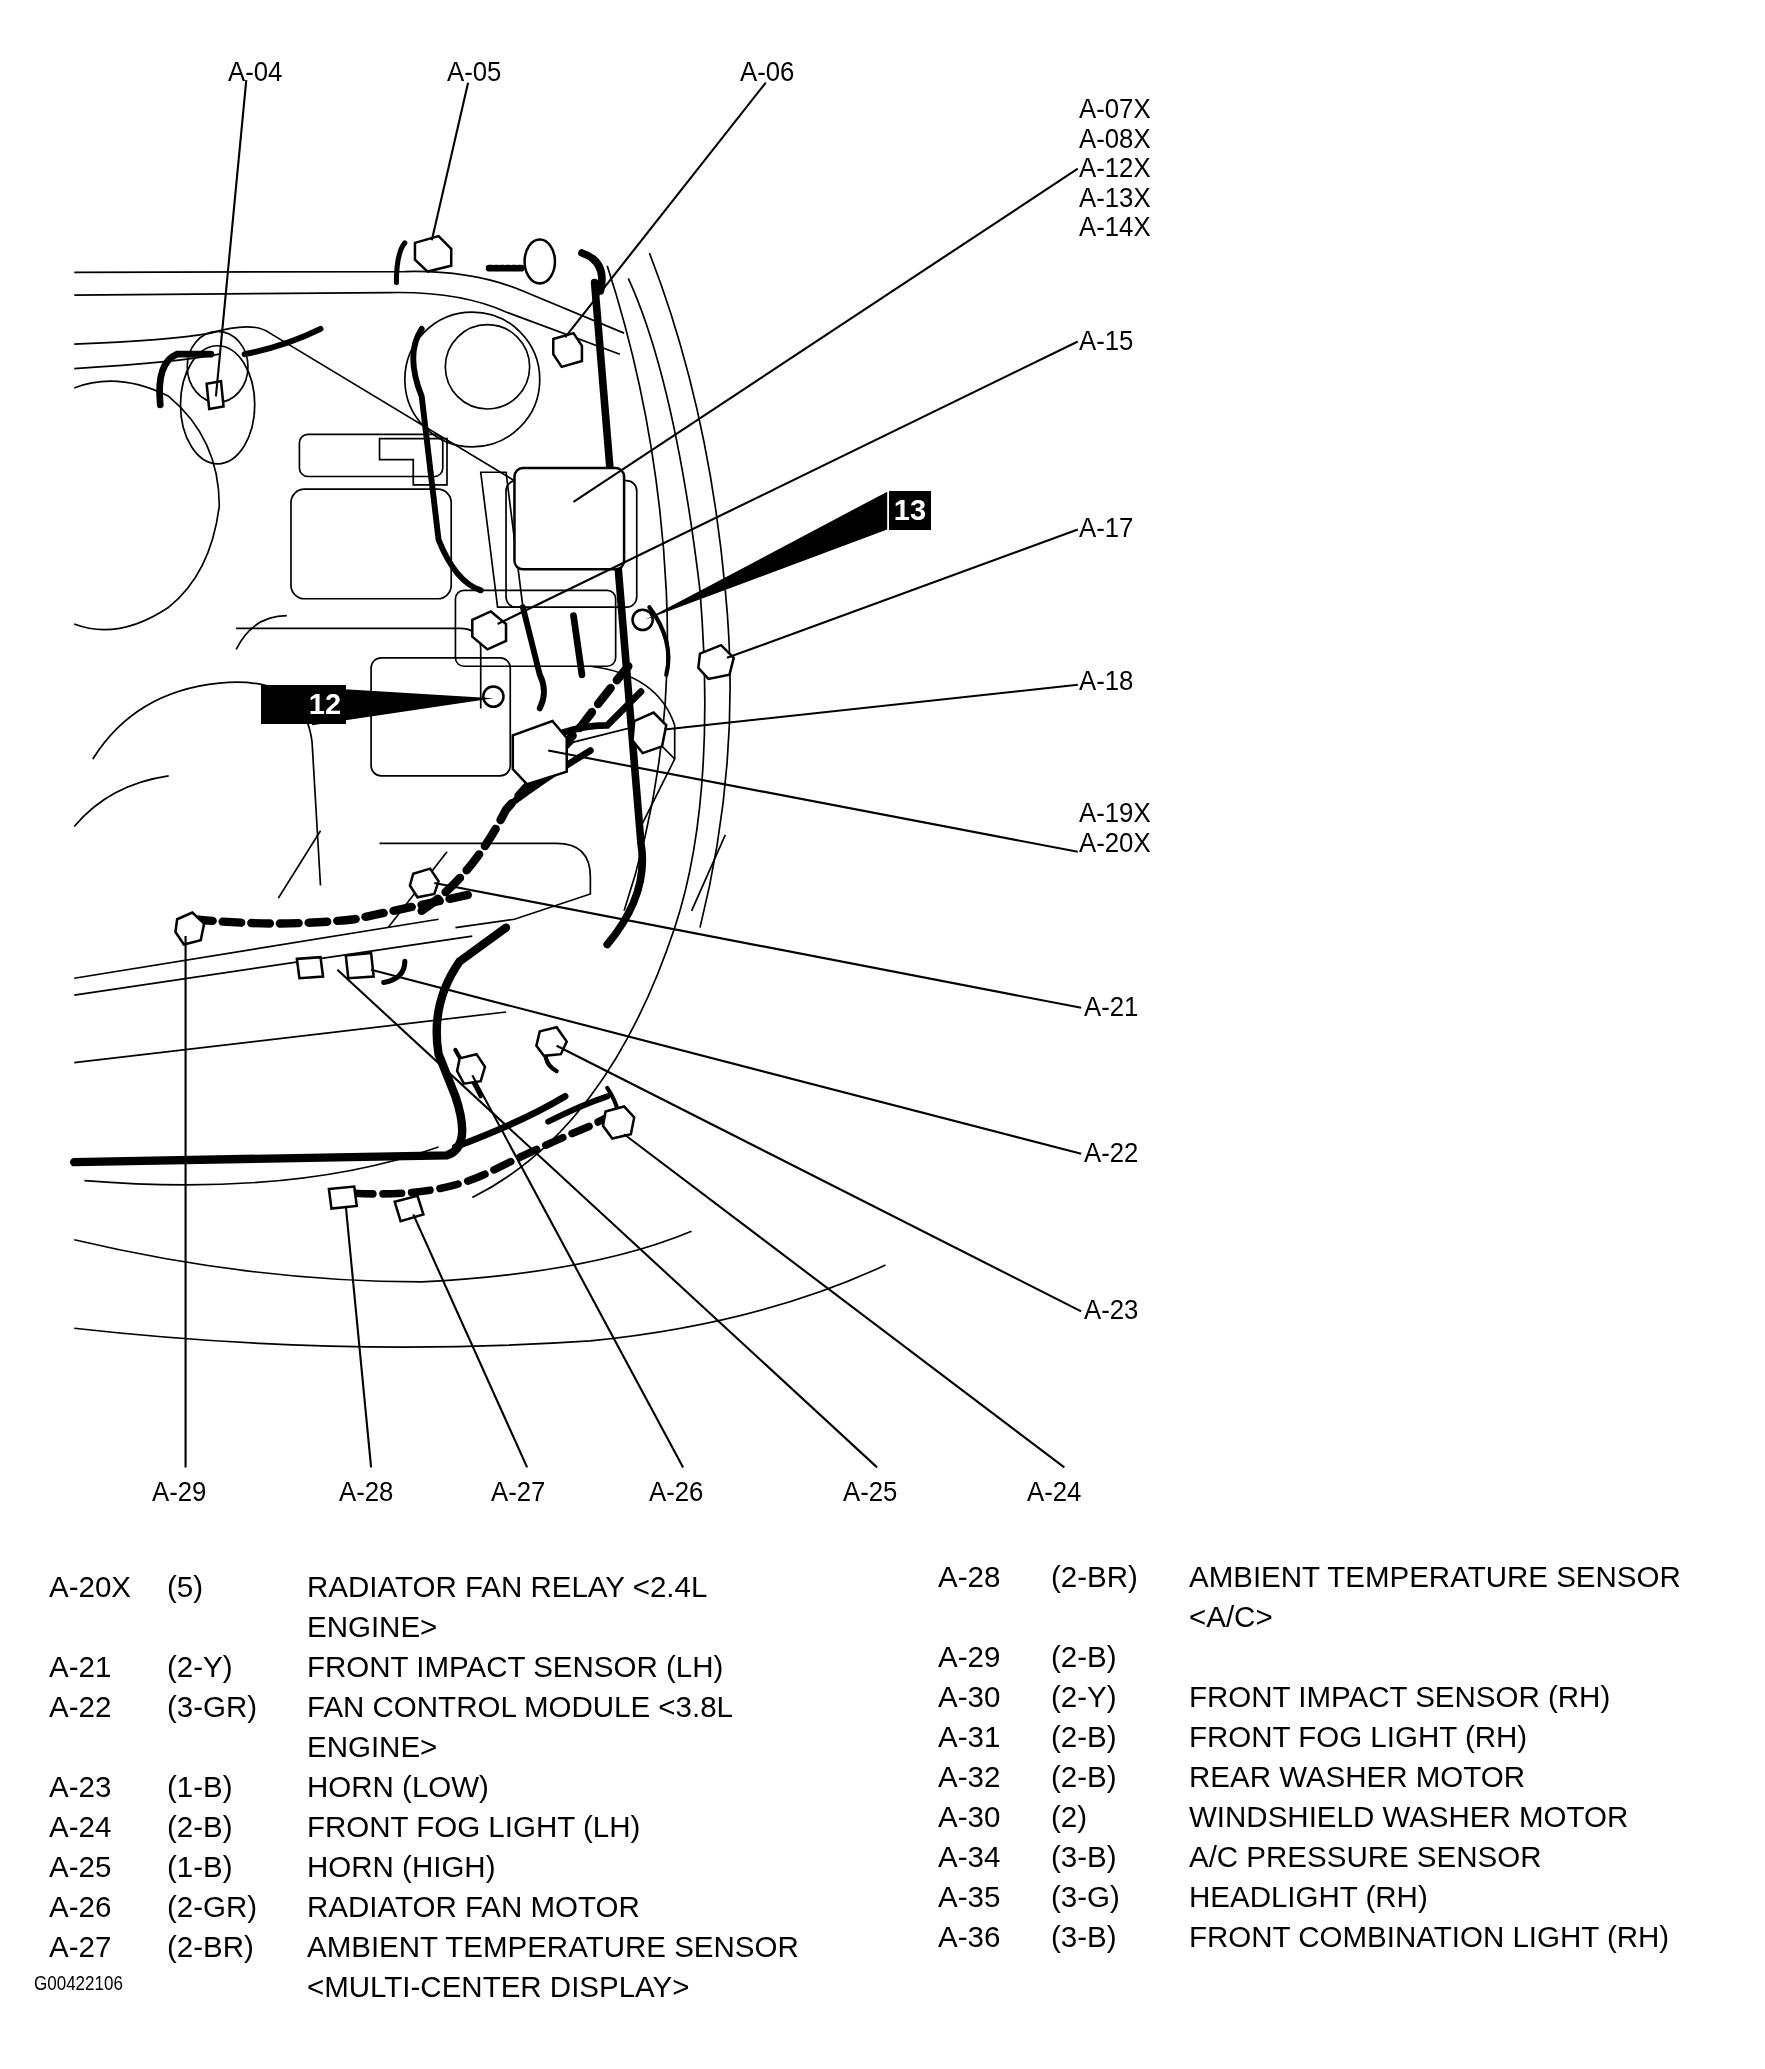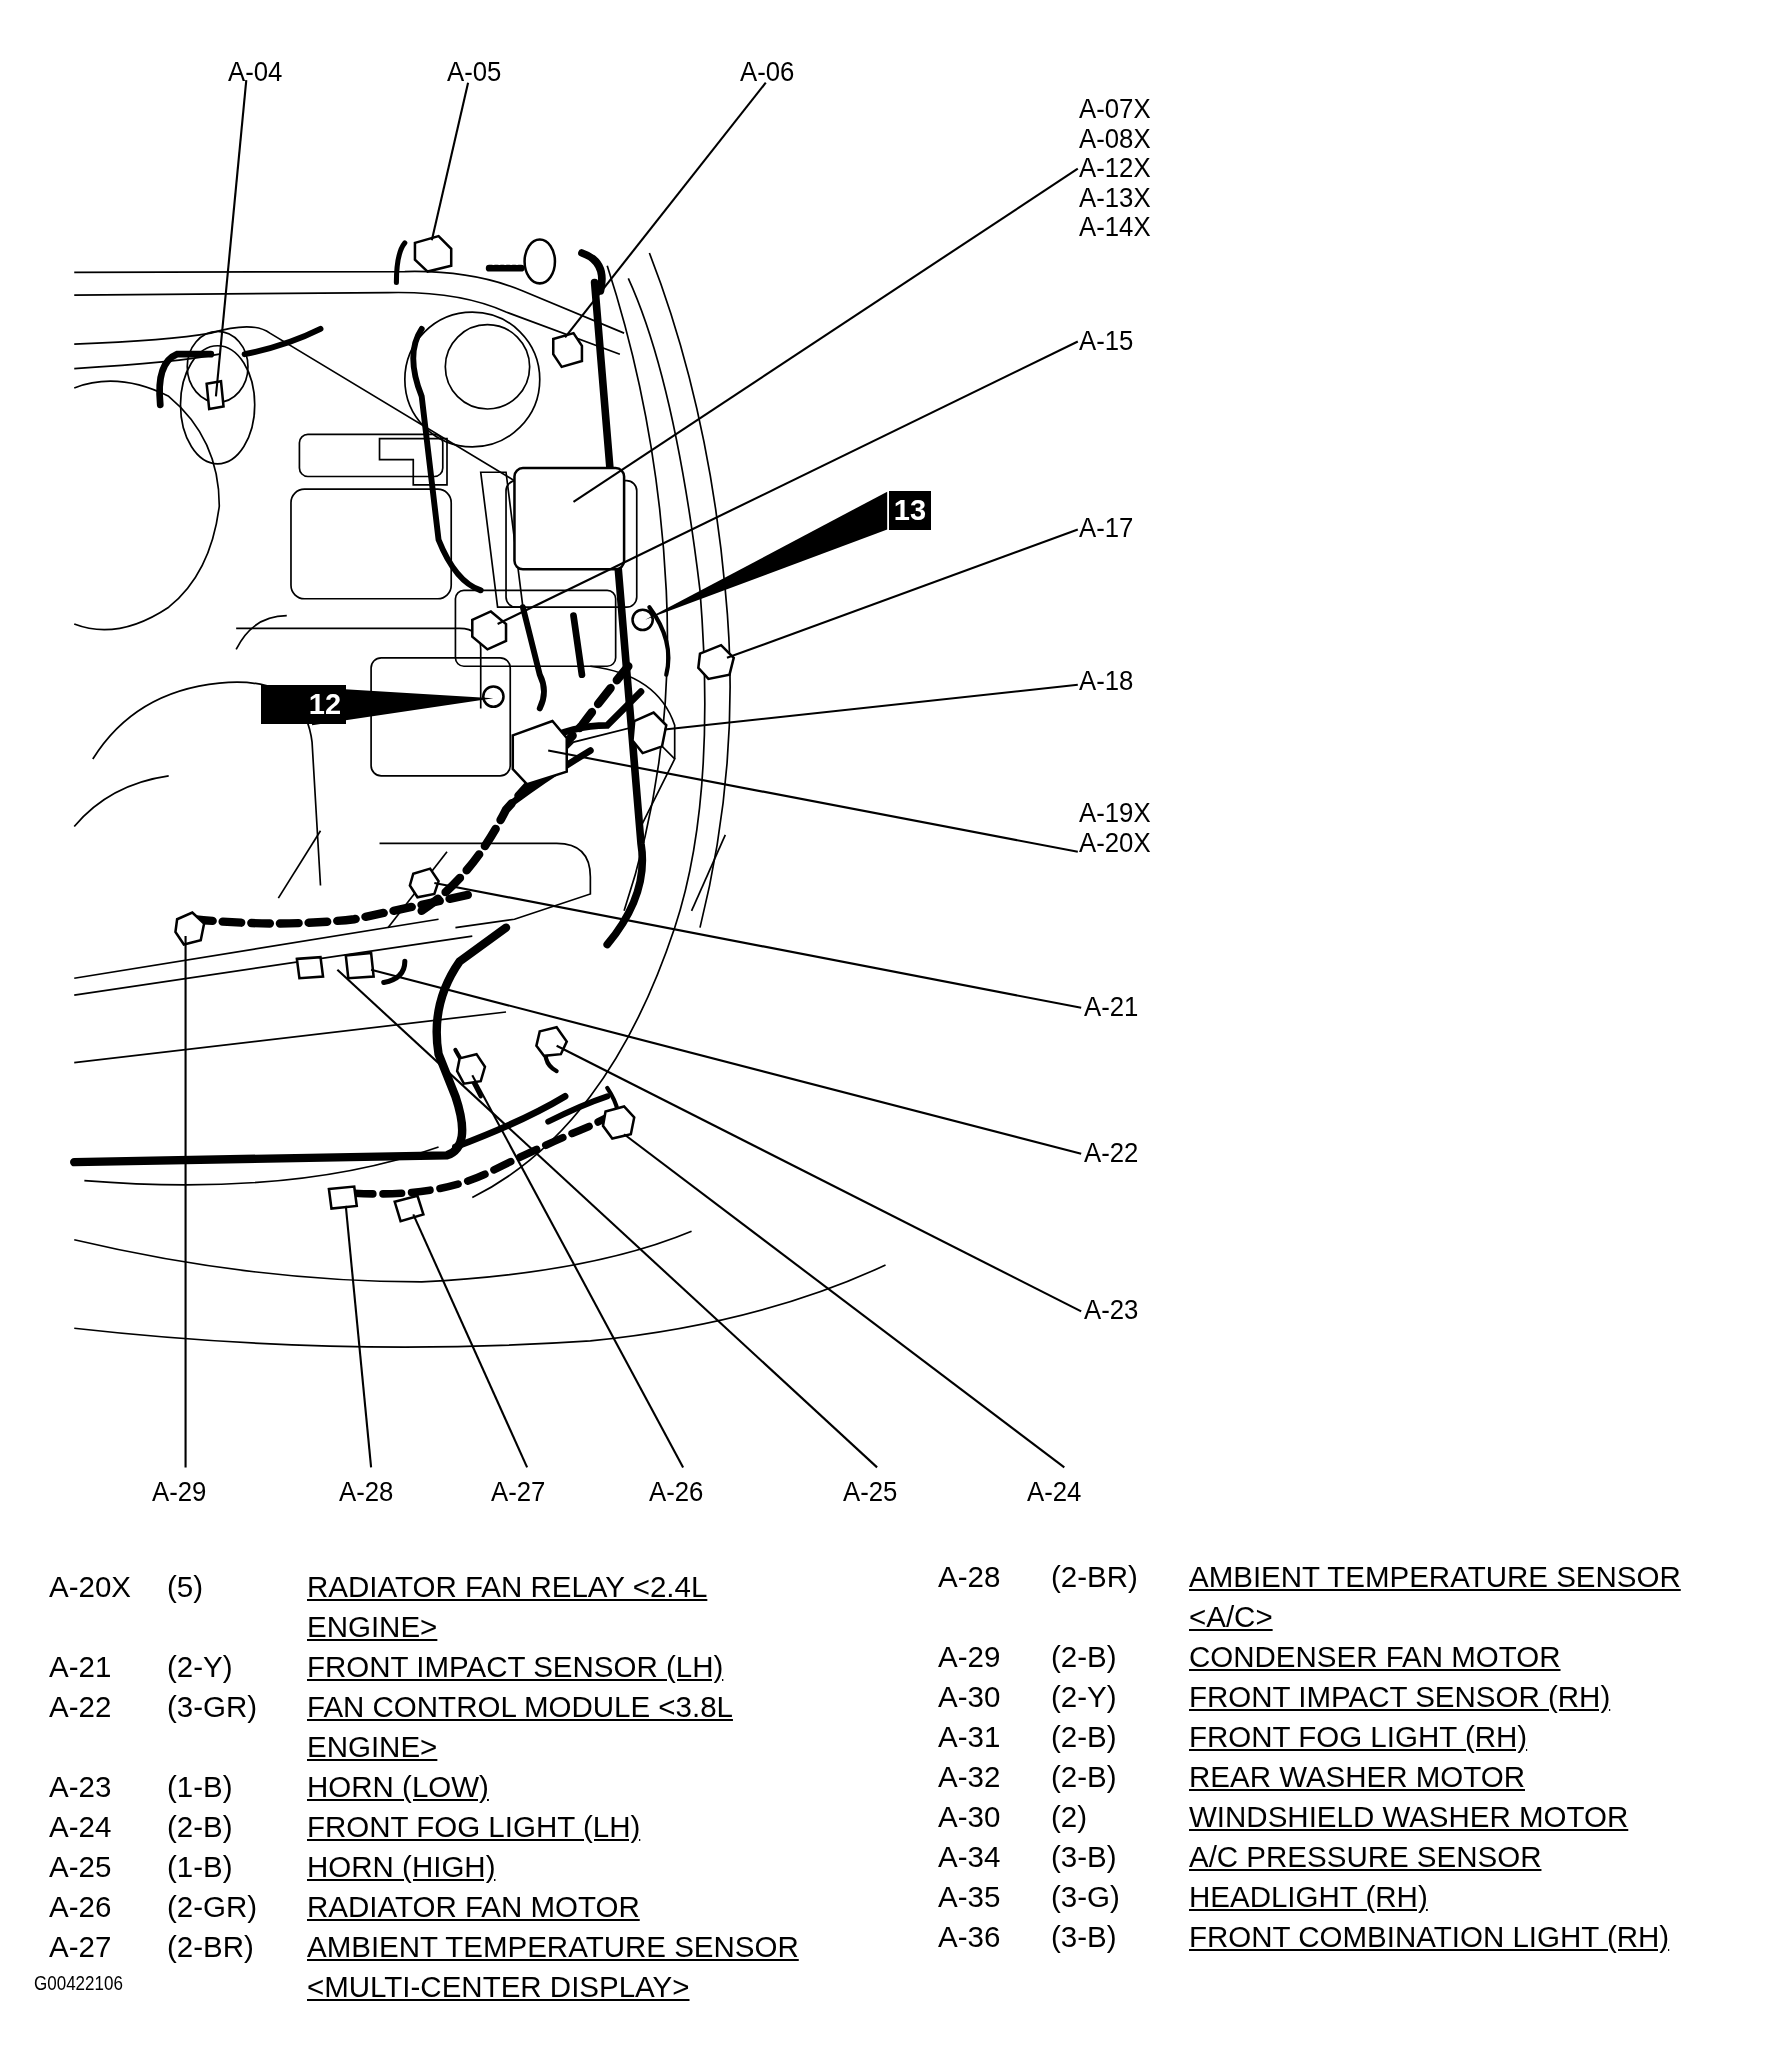--- a/index.html
+++ b/index.html
@@ -9,21 +9,21 @@
   .lbl { position:absolute; font-size:28px; line-height:29.5px; white-space:nowrap;
          font-family:"Liberation Sans", sans-serif; transform:scaleX(0.92); transform-origin:left top; }
   .callout { position:absolute; background:#000; color:#fff; font-weight:bold;
              font-size:29px; line-height:39px; width:42px; text-align:center;
              font-family:"Liberation Sans", sans-serif; }
   .legend { position:absolute; top:1567px; font-size:29.5px; line-height:40px;
             font-family:"Liberation Sans", sans-serif; }
   .legend .row { display:flex; }
   .legend .code { width:118px; }
   .legend .pins { width:140px; }
-  .legend .desc { white-space:pre;text-decoration:underline; }
+  .legend .desc { white-space:pre; }
   #legend-left { left:49px; }
   #legend-right { left:938px; top:1557px; }
   #legend-right .code { width:113px; }
   #legend-right .pins { width:138px; }
   .figid { position:absolute; left:34px; top:1972px; font-size:20px;
            font-family:"Liberation Sans", sans-serif; transform:scaleX(0.85); transform-origin:left top; }
 </style>
 </head>
 <body>
 
@@ -226,21 +226,20 @@
 <div class="legend" id="legend-right">
   <div class="row">
       <span class="code">A-28</span>
       <span class="pins">(2-BR)</span>
       <span class="desc">AMBIENT TEMPERATURE SENSOR
 &lt;A/C&gt;</span>
     </div>
   <div class="row">
       <span class="code">A-29</span>
       <span class="pins">(2-B)</span>
-      <span class="desc">CONDENSER FAN MOTOR</span>
     </div>
   <div class="row">
       <span class="code">A-30</span>
       <span class="pins">(2-Y)</span>
       <span class="desc">FRONT IMPACT SENSOR (RH)</span>
     </div>
   <div class="row">
       <span class="code">A-31</span>
       <span class="pins">(2-B)</span>
       <span class="desc">FRONT FOG LIGHT (RH)</span>

